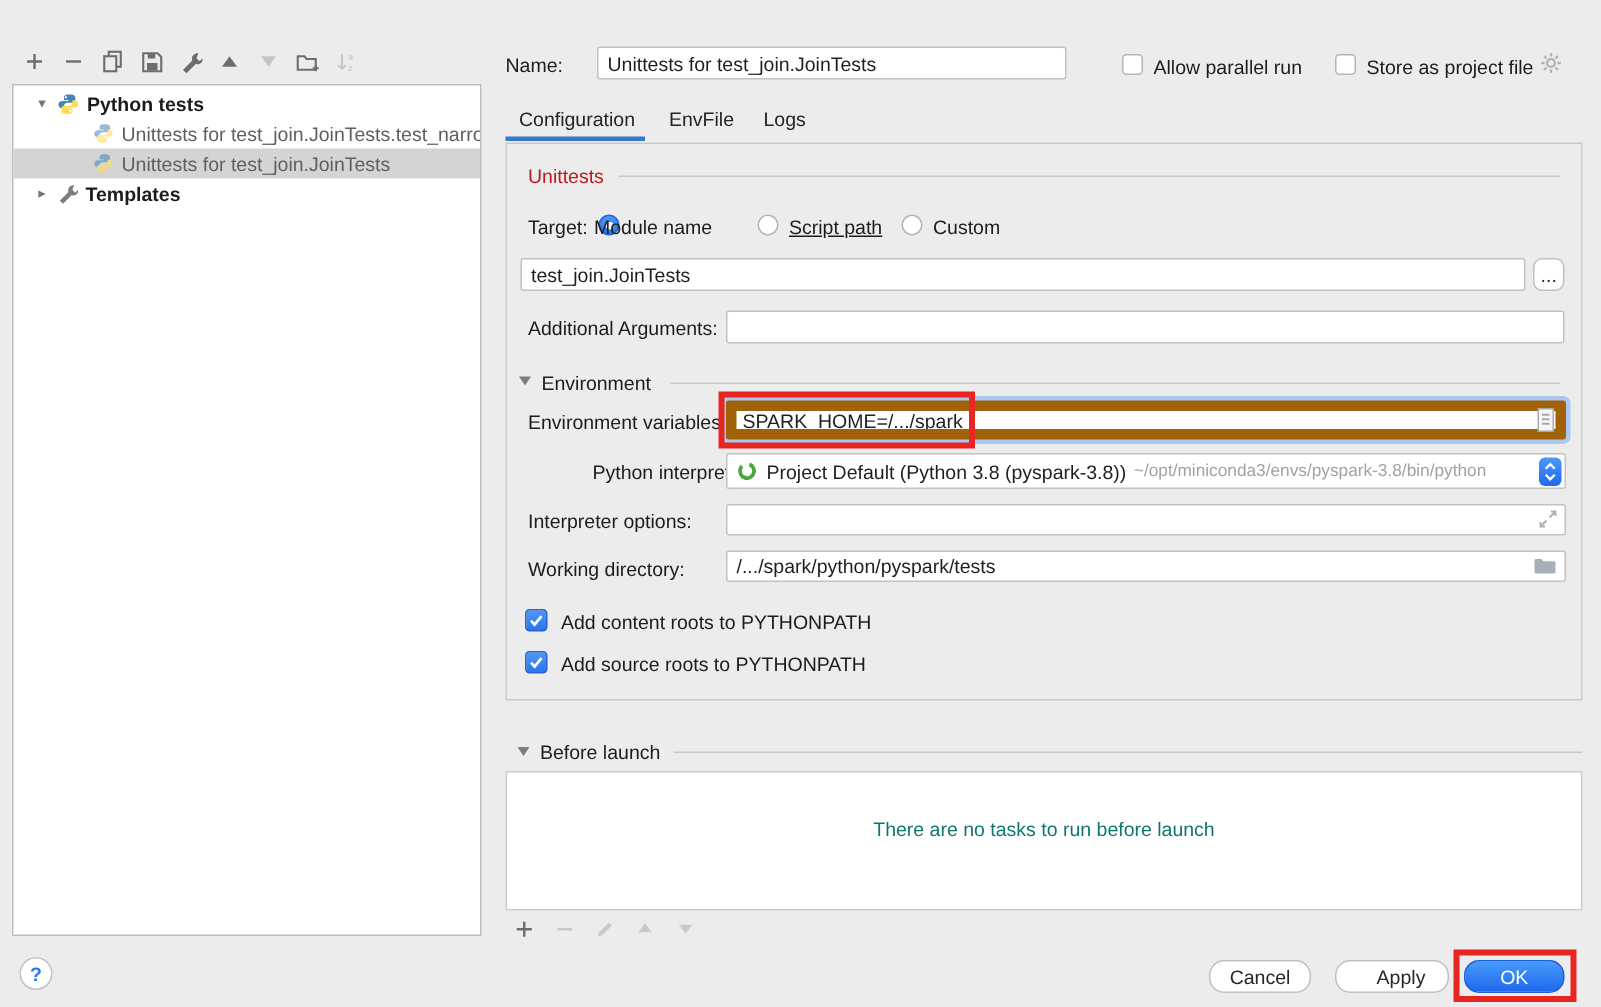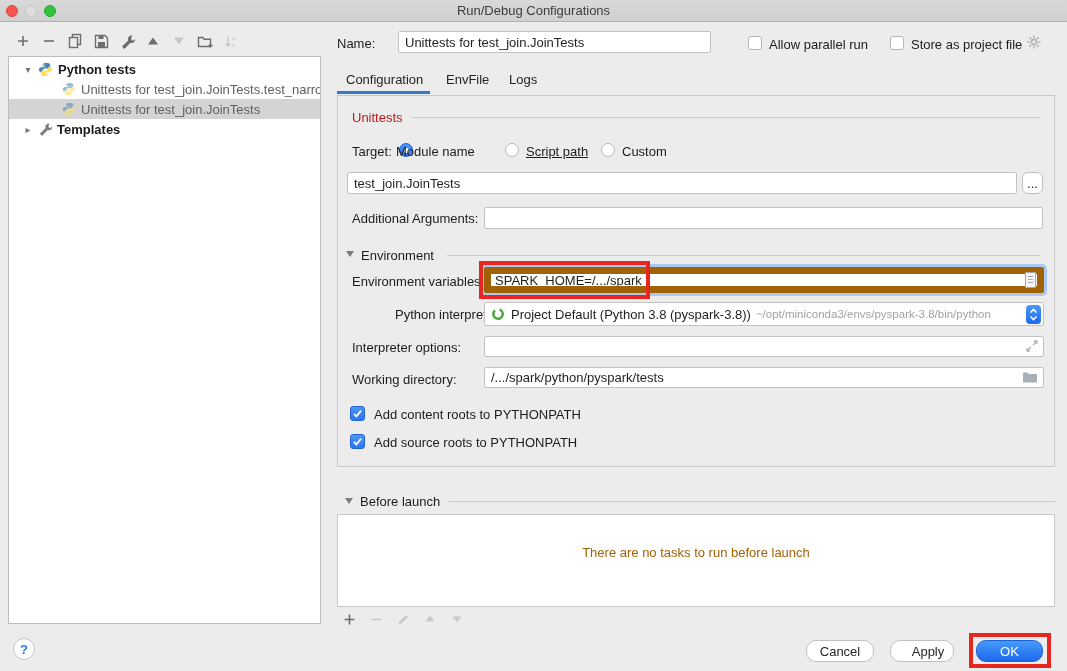--- a/index.html
+++ b/index.html
@@ -61,34 +61,28 @@
   .red-ann{position:absolute;border:4px solid var(--annotation);z-index:9;pointer-events:none;}
   .interp-path{color:#a2a2a2;font-size:11.5px;margin-left:5px;}
   .stepper{position:absolute;right:2px;top:2px;width:15px;height:19px;border-radius:4px;
     background:linear-gradient(#4a98f8,#2068ee);display:flex;align-items:center;justify-content:center;}
   .ficon{position:absolute;display:inline-flex;}
   .help-btn{position:absolute;left:13px;top:638px;width:22px;height:22px;border-radius:50%;
     background:#fff;border:1px solid #c3c3c3;color:#2a7af2;font-weight:bold;
     display:flex;align-items:center;justify-content:center;}
   .task-box{position:absolute;left:337px;top:514px;width:718px;height:93px;background:#fff;
     border:1px solid #c9c9c9;display:flex;justify-content:center;}
-  .task-empty{color:#a16207;margin-top:30px;}
+  .task-empty{color:#0f766e;margin-top:30px;}
   .bl-toolbar{position:absolute;left:341px;top:611px;display:flex;gap:11px;align-items:center;}
 </style>
 </head>
 <body>
 
 <div class="page">
 
-  <div class="titlebar">
-    <span class="light red"></span>
-    <span class="light grey"></span>
-    <span class="light green"></span>
-    <div class="title">Run/Debug Configurations</div>
-  </div>
 
   <div class="side-toolbar">
     <span class="tbi">
       <svg width="14" height="14">
           <path d="M7 2v10M2 7h10" stroke="#6d6d6d" stroke-width="1.6" fill="none"></path>
         </svg>
       </span>
     <span class="tbi">
       <svg width="14" height="14">
           <path d="M2 7h10" stroke="#6d6d6d" stroke-width="1.6" fill="none"></path>
@@ -321,17 +315,17 @@
       </span>
     <span class="tbi">
       <svg width="12" height="12">
           <path d="M6 9.5l-4.5-6h9z" fill="#c9c9c9"></path>
         </svg>
       </span>
   </div>
 
   <div class="help-btn">?</div>
   <div class="btn" style="left:806px;top:640px;width:68px;">Cancel</div>
-  <div class="btn" style="left:890px;top:640px;width:64px;padding-left:12px;">Apply</div>
+  <div class="btn" style="left:890px;top:640px;width:76px;padding-left:12px;">Apply</div>
   <div class="btn primary" style="left:976px;top:640px;width:67px;">OK</div>
   <div class="red-ann" style="left:969px;top:633px;width:82px;height:35px;"></div>
 
 </div>
 
 </body></html>

